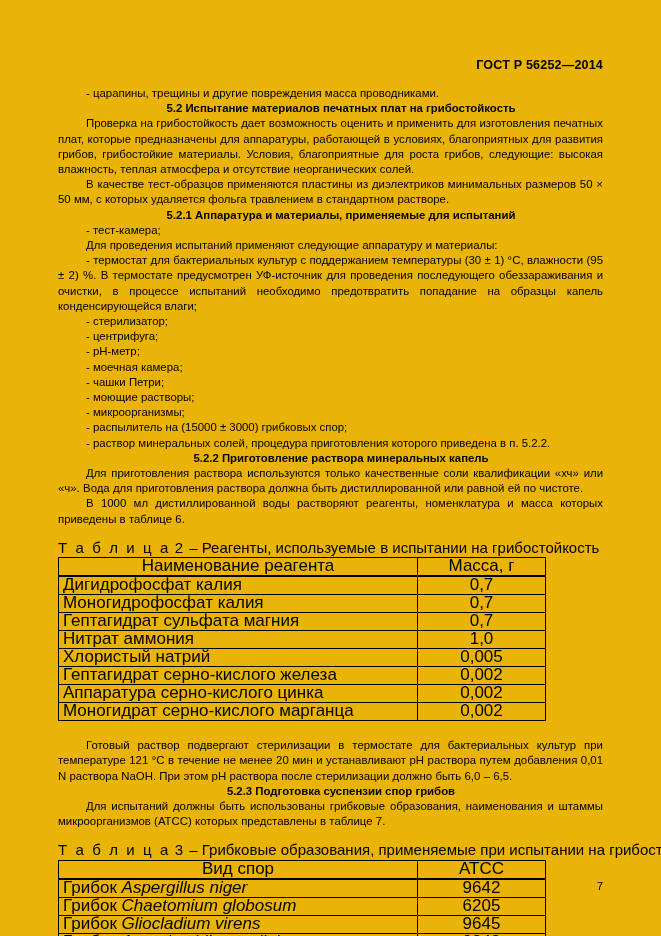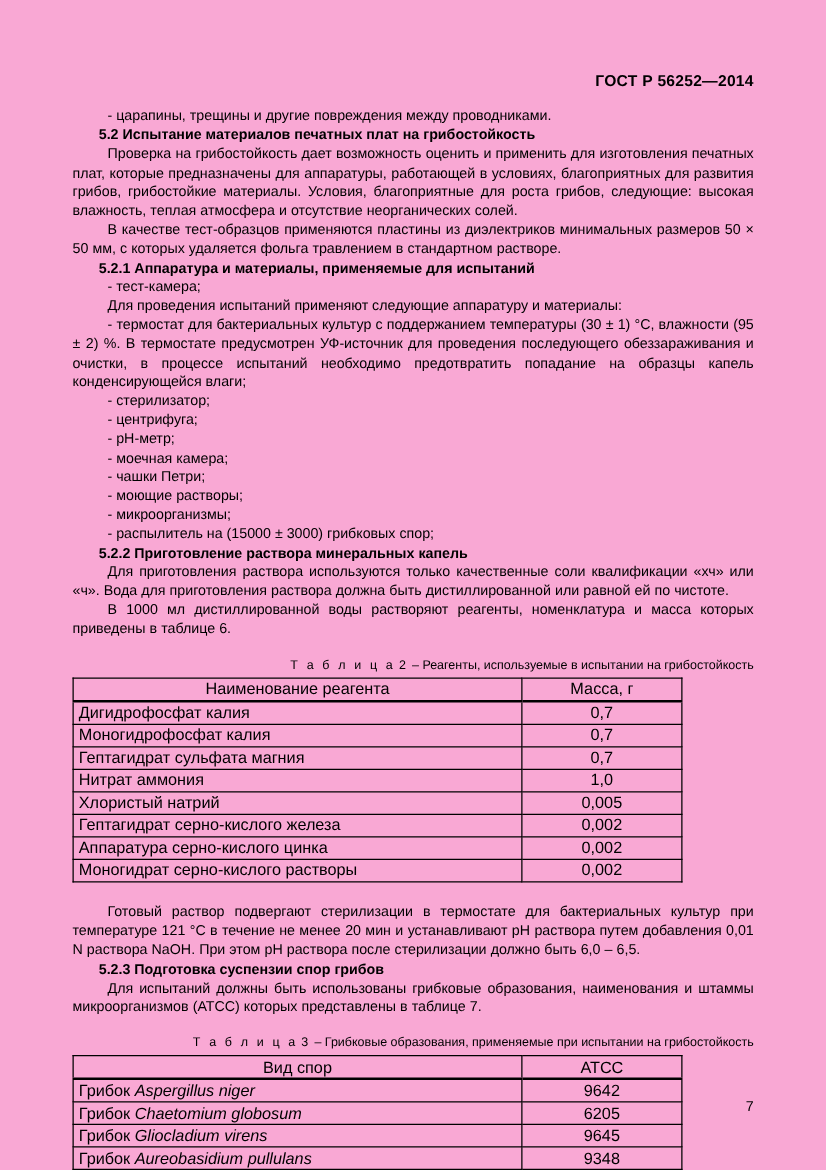--- a/index.html
+++ b/index.html
@@ -8,21 +8,21 @@
     background: #ffffff;
   }
   body {
     font-family: "Liberation Sans", sans-serif;
     color: #000000;
   }
   .page {
     position: relative;
     width: 661px;
     height: 936px;
-    background: #f9a8d4;
+    background: #eab308;
     box-sizing: border-box;
     overflow: hidden;
     text-decoration: underline;
   }
   .content {
     position: absolute;
     left: 58px;
     top: 58px;
     width: 545px;
   }
@@ -41,51 +41,51 @@
     text-align: justify;
     text-indent: 28px;
     word-spacing: 0.1px;
   }
   p.heading {
     margin: 0;
     font-size: 11.4px;
     line-height: 15.2px;
     font-weight: bold;
     text-indent: 21px;
-    text-align: left;
+    text-align: center;
   }
   p.listitem {
     margin: 0;
     font-size: 11.4px;
     line-height: 15.2px;
     text-indent: 28px;
     text-align: left;
   }
   p.listitem.wide {
     text-align: justify;
     text-indent: 28px;
   }
   .spacer-md { height: 13px; }
   .spacer-lg { height: 17px; }
 
   .table-caption {
-    font-size: 10px;
+    font-size: 15px;
     line-height: 15.2px;
     margin: 0 0 2px 0;
-    text-align: right;
+    text-align: left;
     white-space: nowrap;
   }
   .table-caption .tw {
     letter-spacing: 2.1px;
   }
   table.gost {
     border-collapse: collapse;
     width: 487px;
     table-layout: fixed;
-    font-size: 13px;
+    font-size: 17px;
   }
   table.gost td, table.gost th {
     border: 1px solid #000000;
     padding: 1px 4px 2px 4px;
     font-weight: normal;
     line-height: 13.5px;
     height: 14px;
     vertical-align: middle;
   }
   table.gost thead td {
@@ -112,21 +112,21 @@
 </style>
 </head>
 <body>
 
 <div class="page">
 
   <div class="content">
 
     <div class="doc-header">ГОСТ Р 56252—2014</div>
 
-    <p class="listitem">- царапины, трещины и другие повреждения между проводниками.</p>
+    <p class="listitem">- царапины, трещины и другие повреждения масса проводниками.</p>
 
     <p class="heading">5.2 Испытание материалов печатных плат на грибостойкость</p>
 
     <p class="para">Проверка на грибостойкость дает возможность оценить и применить для изготовления печатных плат, которые предназначены для аппаратуры, работающей  в условиях, благоприятных для развития грибов, грибостойкие материалы. Условия, благоприятные для роста грибов, следующие: высокая влажность, теплая атмосфера и отсутствие неорганических солей.</p>
 
     <p class="para">В качестве тест-образцов применяются пластины из диэлектриков минимальных размеров 50 × 50 мм, с которых удаляется фольга травлением в стандартном растворе.</p>
 
     <p class="heading">5.2.1 Аппаратура и материалы, применяемые для испытаний</p>
 
     <p class="listitem">- тест-камера;</p>
@@ -134,20 +134,21 @@
     <p class="listitem">Для проведения испытаний применяют следующие аппаратуру и материалы:</p>
     <p class="listitem wide">- термостат для бактериальных культур с поддержанием температуры (30 ± 1) °С, влажности (95 ± 2) %. В термостате предусмотрен УФ-источник для проведения последующего обеззараживания и очистки, в процессе испытаний необходимо предотвратить попадание на образцы капель конденсирующейся влаги;</p>
     <p class="listitem">- стерилизатор;</p>
     <p class="listitem">- центрифуга;</p>
     <p class="listitem">- рН-метр;</p>
     <p class="listitem">- моечная камера;</p>
     <p class="listitem">- чашки Петри;</p>
     <p class="listitem">- моющие растворы;</p>
     <p class="listitem">- микроорганизмы;</p>
     <p class="listitem">- распылитель на (15000 ± 3000) грибковых спор;</p>
+    <p class="listitem">- раствор минеральных солей, процедура приготовления которого приведена в п. 5.2.2.</p>
 
     <p class="heading">5.2.2 Приготовление раствора минеральных капель</p>
 
     <p class="para">Для приготовления раствора используются только качественные соли квалификации «хч» или «ч». Вода для приготовления раствора должна быть дистиллированной или равной ей по чистоте.</p>
     <p class="para">В 1000 мл дистиллированной воды растворяют реагенты, номенклатура и масса которых приведены в таблице 6.</p>
 
     <div class="spacer-md"></div>
 
     <div class="table-caption">
       <span class="tw">Т а б л и ц а</span>
@@ -189,21 +190,21 @@
         </tr>
         <tr>
           <td class="name">Гептагидрат серно-кислого железа</td>
           <td class="val">0,002</td>
         </tr>
         <tr>
           <td class="name">Аппаратура серно-кислого цинка</td>
           <td class="val">0,002</td>
         </tr>
         <tr>
-          <td class="name">Моногидрат серно-кислого растворы</td>
+          <td class="name">Моногидрат серно-кислого марганца</td>
           <td class="val">0,002</td>
         </tr>
       </tbody>
     </table>
 
     <div class="spacer-lg"></div>
 
     <p class="para">Готовый раствор подвергают стерилизации в термостате для бактериальных культур при температуре 121 °С  в течение не менее 20 мин и устанавливают рН раствора путем добавления 0,01 N раствора NaOH. При этом рН раствора после стерилизации должно быть 6,0 – 6,5.</p>
 
     <p class="heading">5.2.3 Подготовка суспензии спор грибов</p>

